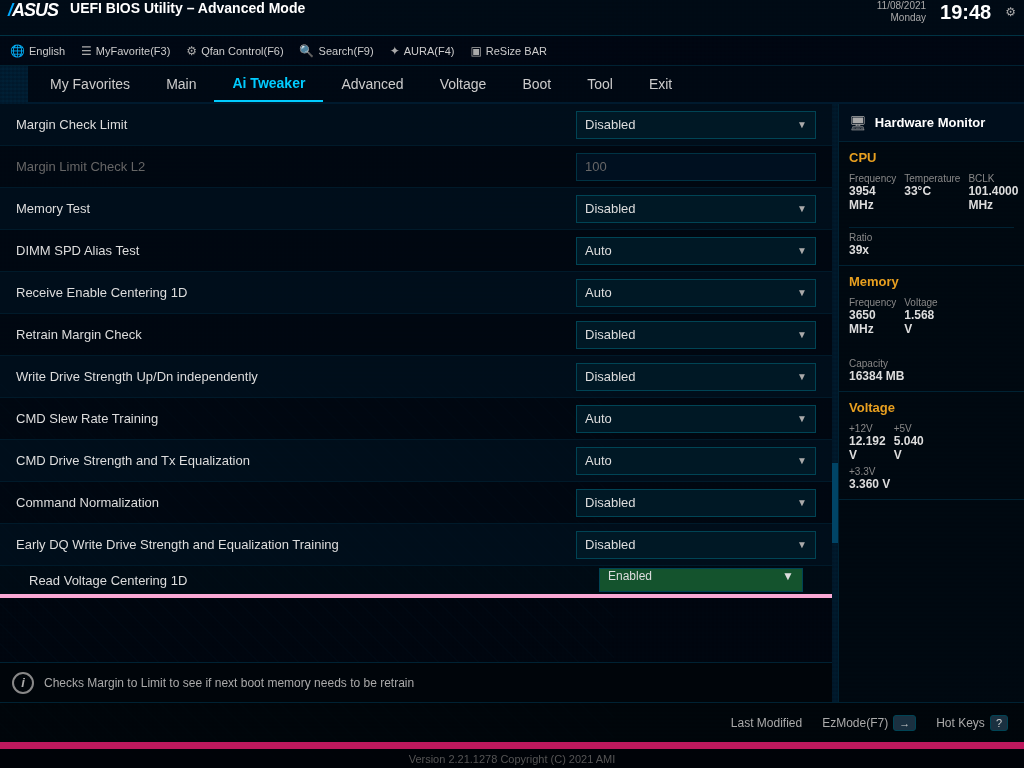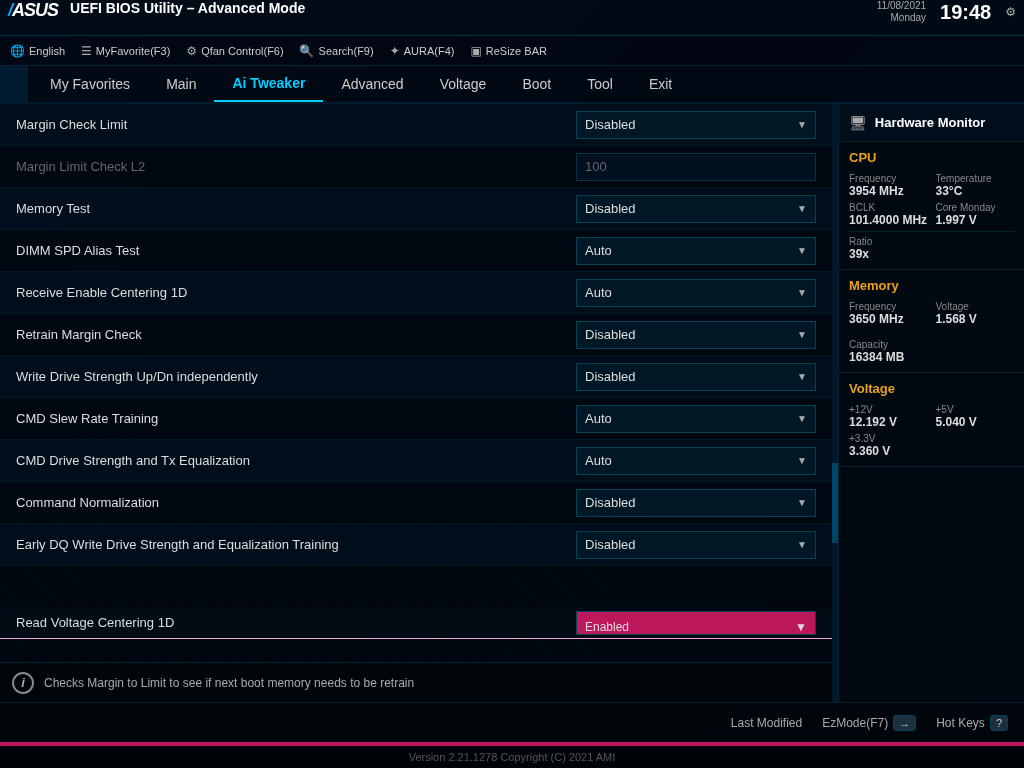--- a/index.html
+++ b/index.html
@@ -207,39 +207,38 @@
       color: #666;
       font-size: 13px;
       padding: 0 8px;
       display: flex;
       align-items: center;
     }
     .partial-row {
       display: flex;
       align-items: center;
       height: 32px;
-      border-bottom: 1px solid #f9a8d4;
-      padding: 0 16px;
+      border-bottom: 4px solid #f9a8d4;
+      padding: 0 29px;
       background: rgba(0,15,25,0.5);
       overflow: hidden;
-      margin-top: 41px;
     }
     .partial-row .setting-label {
       font-size: 13px;
       color: #ddd;
     }
     .partial-control {
-      width: 240px;
+      width: 204px;
       height: 24px;
-      background: #be185d;
+      background: #14532d;
       border: 1px solid #004455;
       color: #ddd;
       font-size: 12px;
       display: flex;
-      align-items: flex-end;
+      align-items: flex-start;
       padding: 0 8px;
       justify-content: space-between;
     }
 
     
     .info-bar {
       height: 40px;
       background: rgba(0,5,10,0.9);
       border-top: 1px solid #002233;
       display: flex;
@@ -300,21 +299,21 @@
       font-size: 13px;
       font-weight: 600;
       margin-bottom: 8px;
     }
     .hw-section-title.cpu-color { color: #e8a020; }
     .hw-section-title.memory-color { color: #e8a020; }
     .hw-section-title.voltage-color { color: #e8a020; }
 
     .hw-grid {
       display: grid;
-      grid-template-columns: 1fr 1fr;
+      grid-template-columns: 1fr 1fr 1fr 1fr;
       gap: 4px 8px;
     }
     .hw-item {}
     .hw-item-label {
       color: #888;
       font-size: 10px;
     }
     .hw-item-value {
       color: #ddd;
       font-size: 12px;
@@ -354,21 +353,21 @@
       font-size: 11px;
       color: #ccc;
     }
 
     .bottom-bar {
       height: 26px;
       background: rgba(0,3,8,0.98);
       display: flex;
       align-items: center;
       justify-content: center;
-      border-top: 4px solid #be185d;
+      border-top: 7px solid #be185d;
     }
     .version-text {
       color: #555;
       font-size: 11px;
     }
 
     
     .scroll-indicator {
       width: 6px;
       background: rgba(0,30,50,0.5);
@@ -595,21 +594,21 @@
         <div class="hw-grid">
           <div class="hw-item">
             <div class="hw-item-label">Frequency</div>
             <div class="hw-item-value">3650 MHz</div>
           </div>
           <div class="hw-item">
             <div class="hw-item-label">Voltage</div>
             <div class="hw-item-value">1.568 V</div>
           </div>
         </div>
-        <div class="hw-item" style="margin-top:13px">
+        <div class="hw-item" style="margin-top:22px">
           <div class="hw-item-label">Capacity</div>
           <div class="hw-item-value">16384 MB</div>
         </div>
       </div>
 
       <div class="hw-section">
         <div class="hw-section-title voltage-color">Voltage</div>
         <div class="hw-grid">
           <div class="hw-item">
             <div class="hw-item-label">+12V</div>

